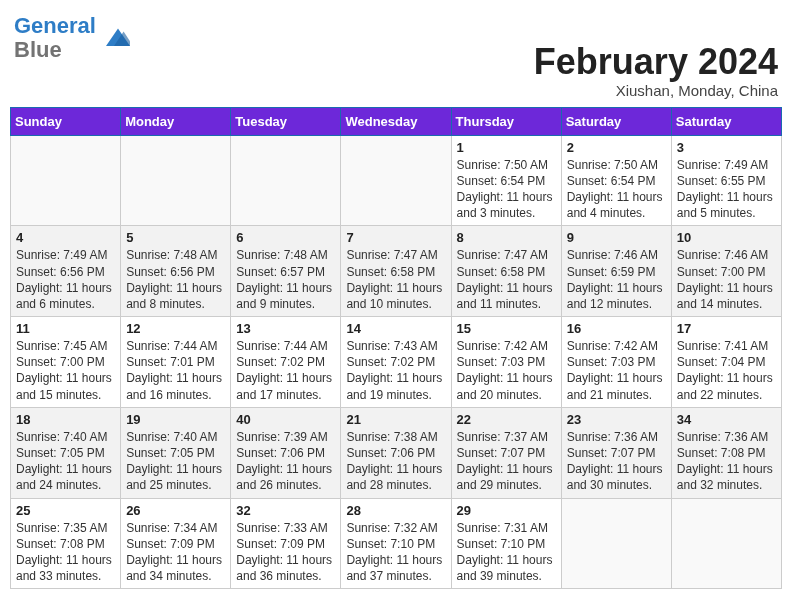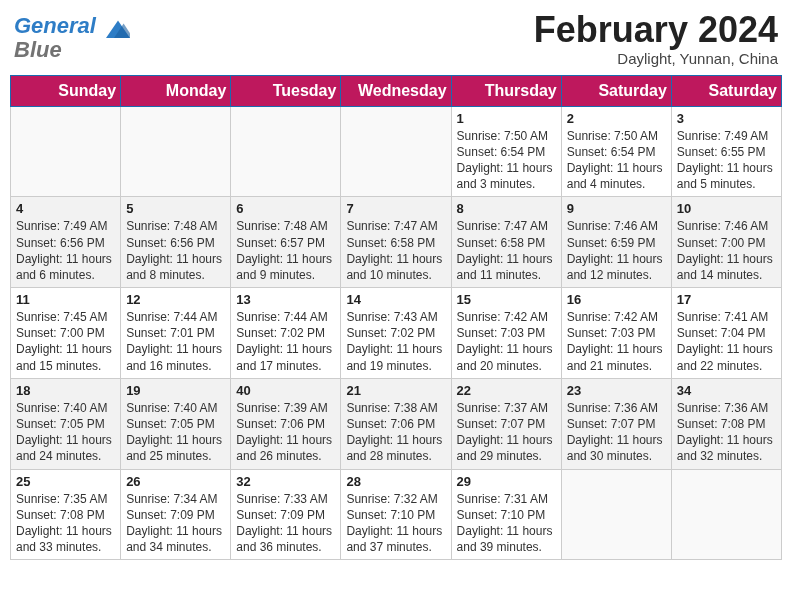--- a/index.html
+++ b/index.html
@@ -37,38 +37,39 @@
       margin-left: 2px;
     }
     .title-block {
       text-align: right;
     }
     .main-title {
       font-size: 36px;
       font-weight: bold;
       color: #222;
       line-height: 1.1;
+      margin-top: 32px;
     }
     .subtitle {
       font-size: 15px;
       color: #444;
     }
 
     .calendar {
       width: 100%;
       border-collapse: collapse;
       border: 1px solid #ccc;
     }
     .calendar th {
-      background-color: #be185d;
+      background-color: #6d28d9;
       color: #fff;
-      font-size: 16px;
+      font-size: 13px;
       font-weight: bold;
       padding: 6px 4px;
-      text-align: right;
+      text-align: left;
       border: 1px solid #1a6ab0;
     }
     .calendar td {
       vertical-align: top;
       border: 1px solid #ccc;
       padding: 4px 5px;
       width: calc(100% / 7);
       min-height: 80px;
       height: 80px;
       background: #fff;
@@ -95,35 +96,35 @@
     tr:nth-child(even) td.empty {
       background: #ececec;
     }
   </style>
 </head>
 <body>
 
 <div class="header">
   <div class="logo">
     <div>
-      <div style="display:flex;align-items:flex-start;font-style:italic;">
+      <div style="display:flex;align-items:center;">
         <span class="logo-text">
           <span>General</span><br>
           <span style="color:#737373;">Blue</span>
         </span>
         <svg class="logo-icon" viewBox="0 0 40 40" xmlns="http://www.w3.org/2000/svg">
           <polygon points="10,30 25,8 40,30" fill="#2e7dc6"></polygon>
           <polygon points="20,30 32,12 44,30" fill="#1a5fa0" opacity="0.6"></polygon>
         </svg>
       </div>
     </div>
   </div>
   <div class="title-block">
     <div class="main-title">February 2024</div>
-    <div class="subtitle">Daylight, Yunnan, China</div>
+    <div class="subtitle">Xiushan, Monday, China</div>
   </div>
 </div>
 
 <table class="calendar">
   <thead>
     <tr>
     <th>Sunday</th>
         <th>Monday</th>
         <th>Tuesday</th>
         <th>Wednesday</th>

